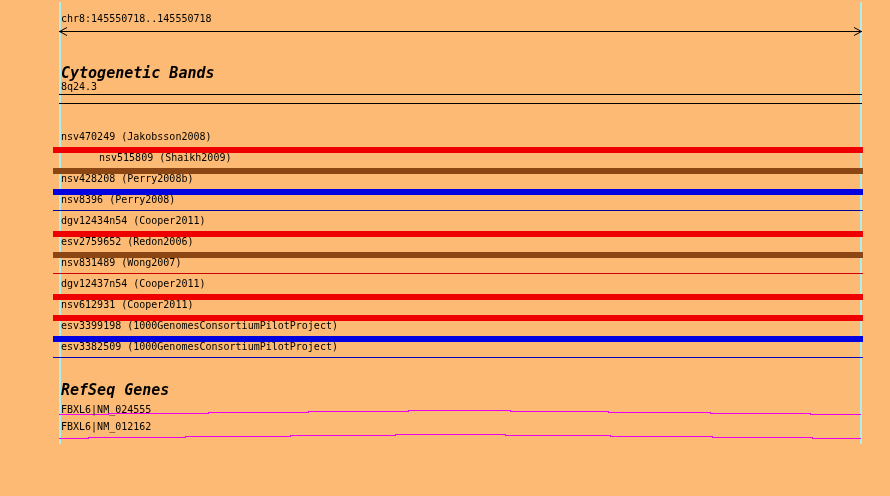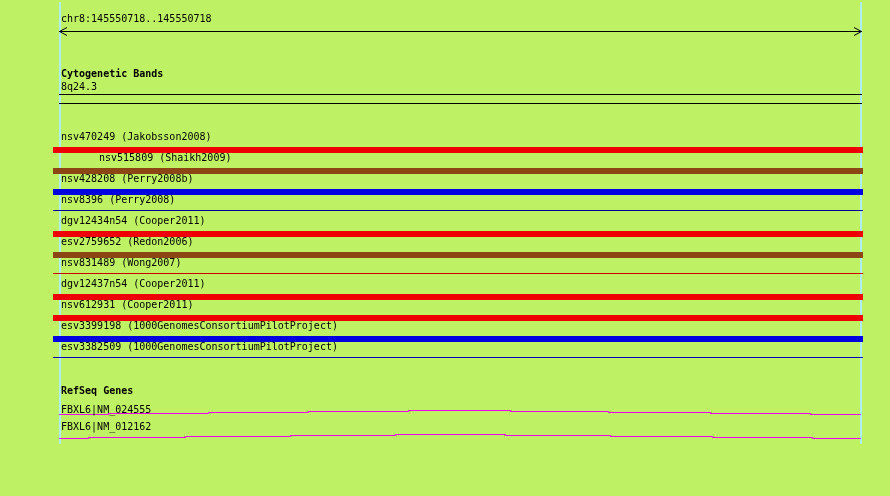--- a/index.html
+++ b/index.html
@@ -1,21 +1,21 @@
 <!DOCTYPE html>
 <html><head>
 <meta charset="utf-8">
 <style>
   html,body{margin:0;padding:0;background:#ffffff;}
   .canvas{
-    position:relative;width:890px;height:496px;background:#bef264;
+    position:relative;width:890px;height:496px;background:#fdba74;
     font-family:"DejaVu Sans Mono", monospace;color:#000;overflow:hidden;
   }
   .txt{position:absolute;left:61px;font-size:10px;line-height:12px;white-space:pre;}
-  .heading{position:absolute;left:61px;font-size:10px;line-height:13px;font-weight:bold;white-space:pre;letter-spacing:0;}
+  .heading{position:absolute;left:61px;font-size:15px;line-height:13px;font-weight:bold;white-space:pre;letter-spacing:0;font-style:italic;}
   .guide{position:absolute;top:2px;width:2px;height:442px;}
   .bandline{position:absolute;left:59px;width:803px;height:1px;}
   .bar{position:absolute;left:53px;width:810px;}
   svg{position:absolute;left:0;top:0;}
 </style>
 </head>
 <body>
 
 <div class="canvas">
 

